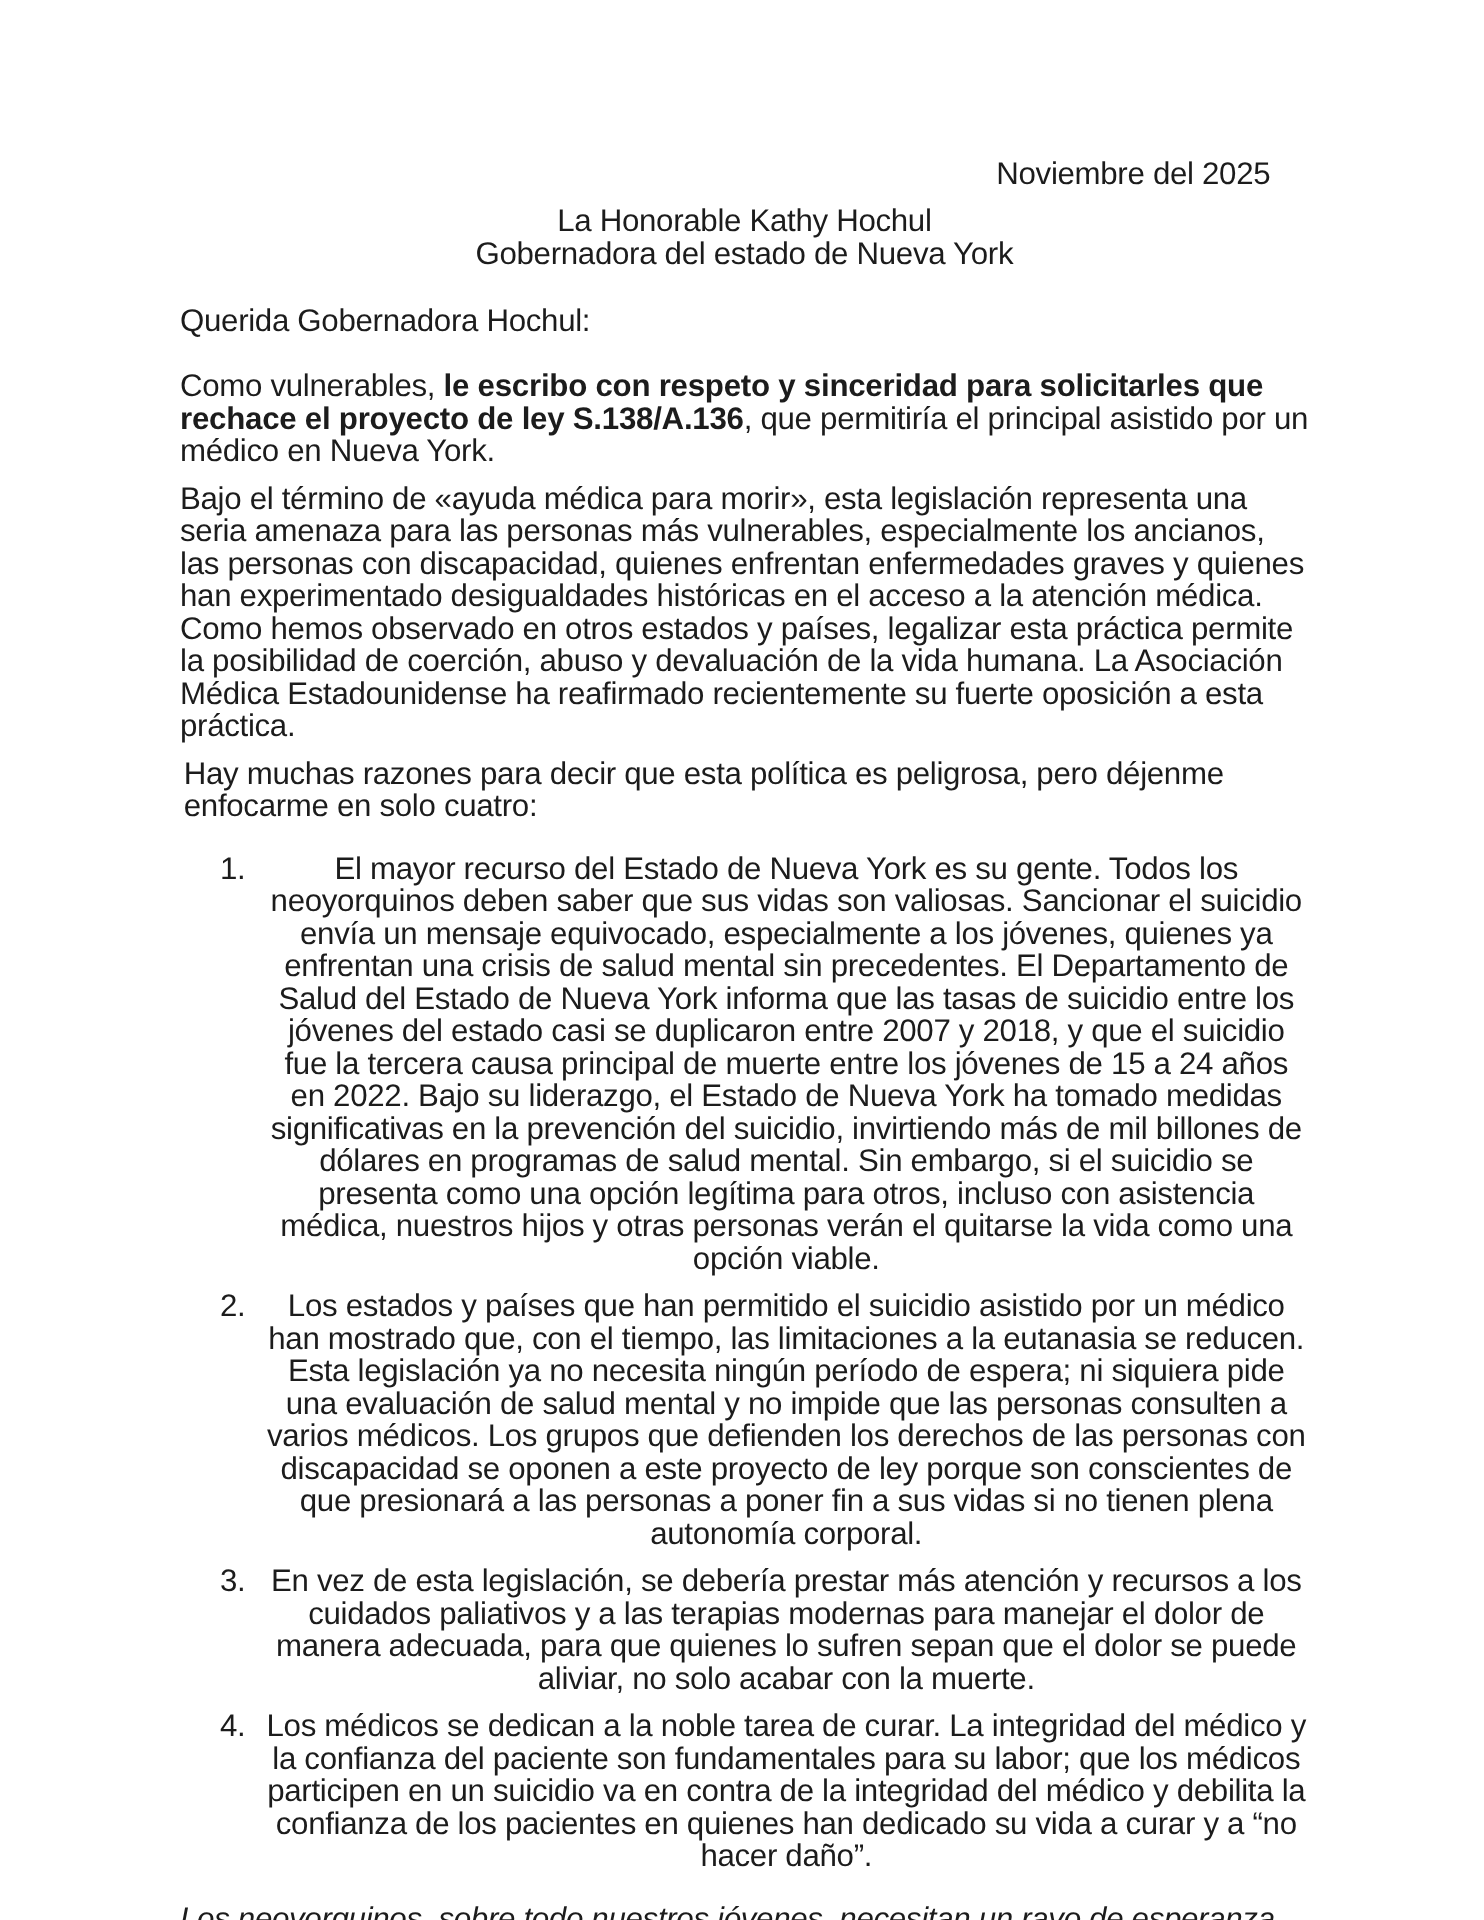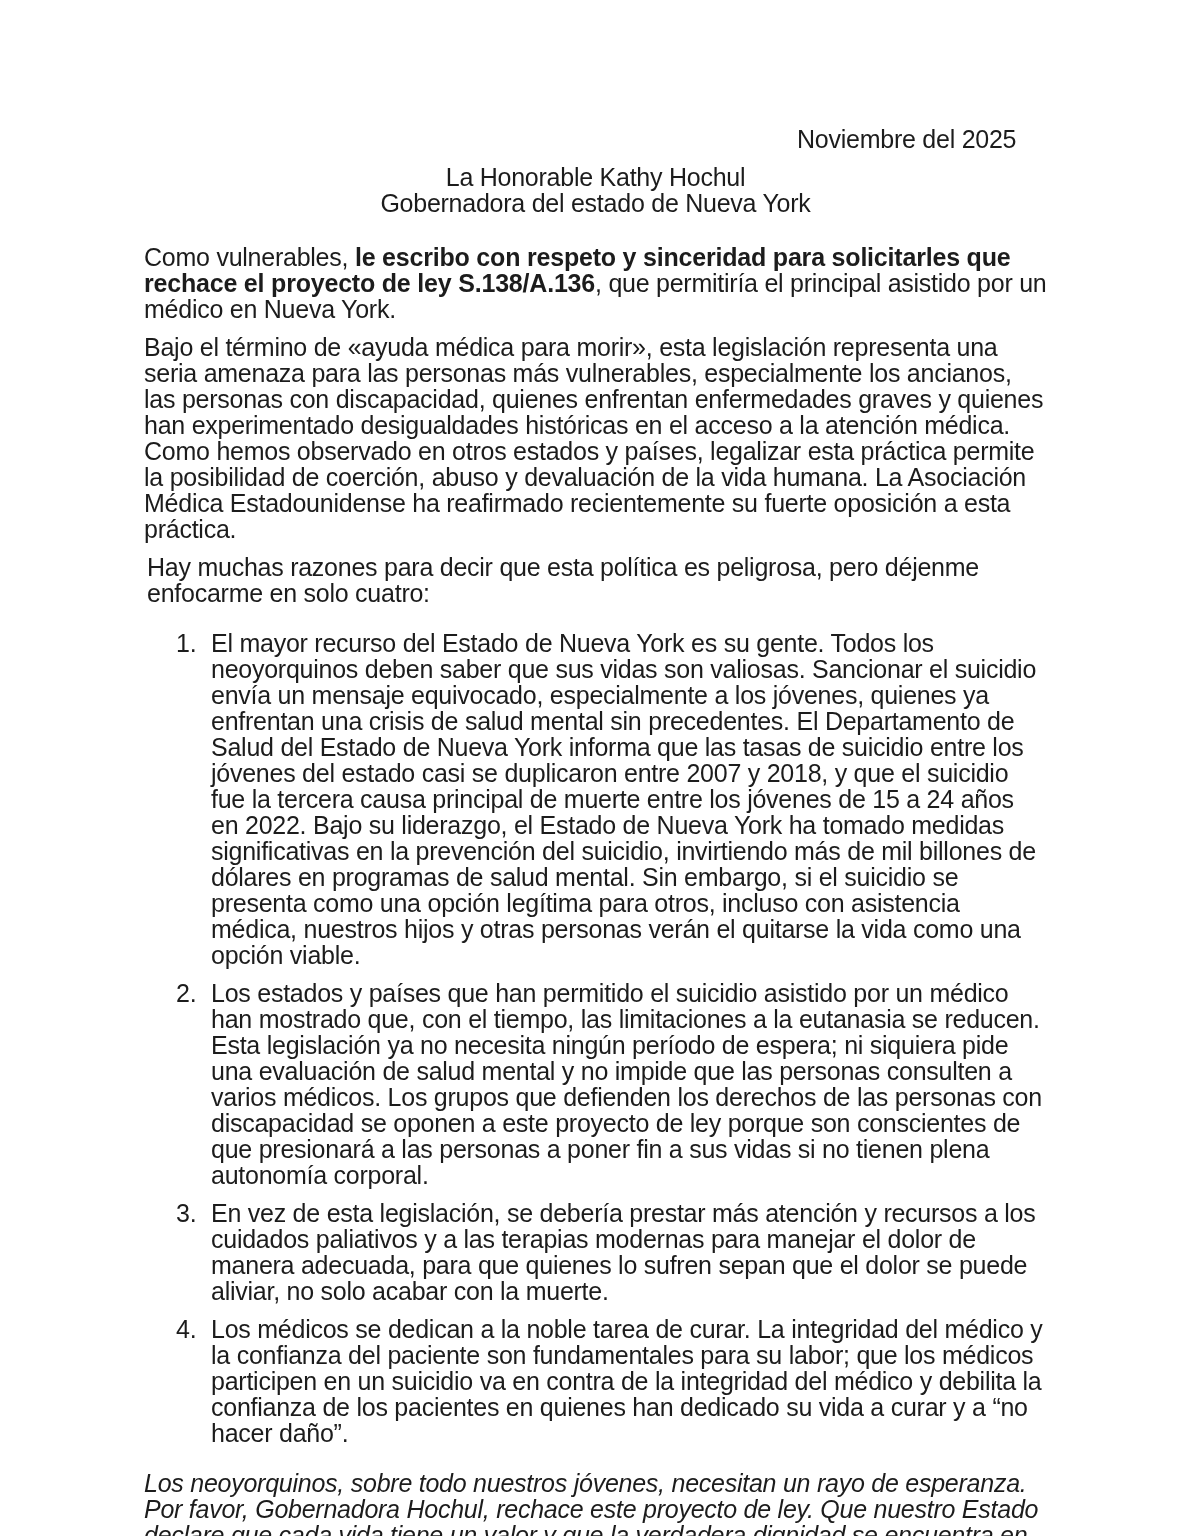--- a/index.html
+++ b/index.html
@@ -53,20 +53,21 @@
     display: flex;
     margin: 0 0 12px 0;
   }
   .reason .num {
     flex: 0 0 auto;
     width: 35px;
     margin-left: 32px;
   }
   .reason .text {
     flex: 1 1 auto;
+    text-align: center;
   }
   p.closing {
     margin: 24px 0 15px 0;
     font-style: italic;
   }
   p.valediction {
     margin: 42px 0 0 0;
   }
   b { letter-spacing: -0.2px; }
 </style>
@@ -76,20 +77,21 @@
 <div class="page">
   <div class="content">
 
     <p class="date-line">Noviembre del 2025</p>
 
     <div class="address">
       <div>La Honorable Kathy Hochul</div>
       <div>Gobernadora del estado de Nueva York</div>
     </div>
 
+    <p class="salutation">Querida Gobernadora Hochul:</p>
 
     <p class="para"><span>Como vulnerables, </span><b>le escribo con respeto y sinceridad para solicitarles que rechace el proyecto de ley S.138/A.136</b><span>, que permitiría el principal asistido por un médico en Nueva York.</span></p>
 
     <p class="para">Bajo el término de «ayuda médica para morir», esta legislación representa una seria amenaza para las personas más vulnerables, especialmente los ancianos, las personas con discapacidad, quienes enfrentan enfermedades graves y quienes han experimentado desigualdades históricas en el acceso a la atención médica. Como hemos observado en otros estados y países, legalizar esta práctica permite la posibilidad de coerción, abuso y devaluación de la vida humana. La Asociación Médica Estadounidense ha reafirmado recientemente su fuerte oposición a esta práctica.</p>
 
     <p class="reasons-intro">Hay muchas razones para decir que esta política es peligrosa, pero déjenme enfocarme en solo cuatro:</p>
 
     <ol class="reasons">
       <li class="reason">
         <span class="num">1.</span>

